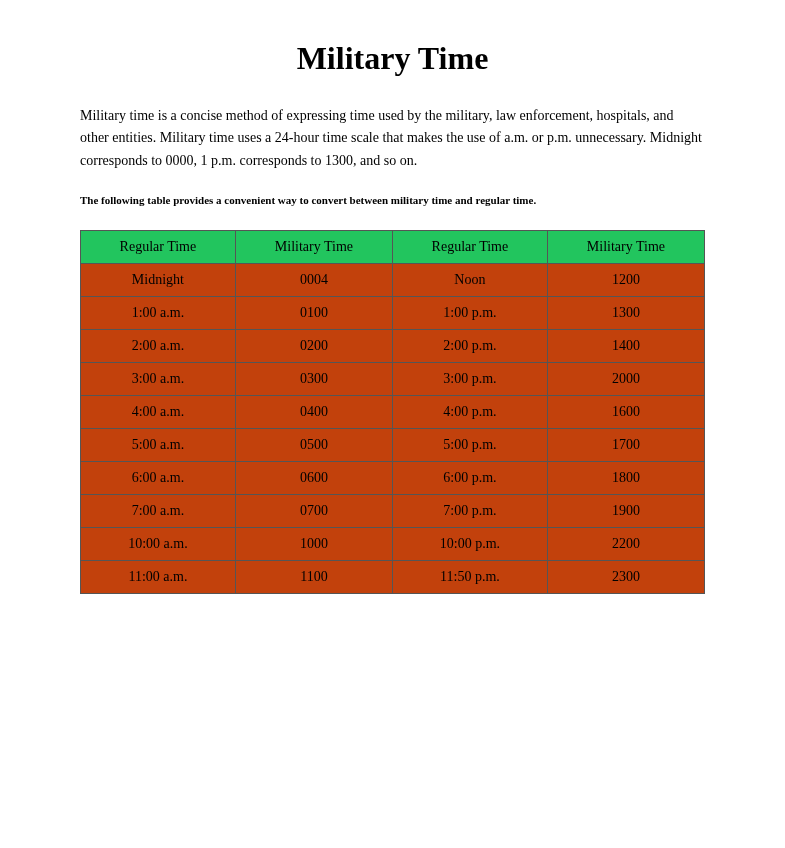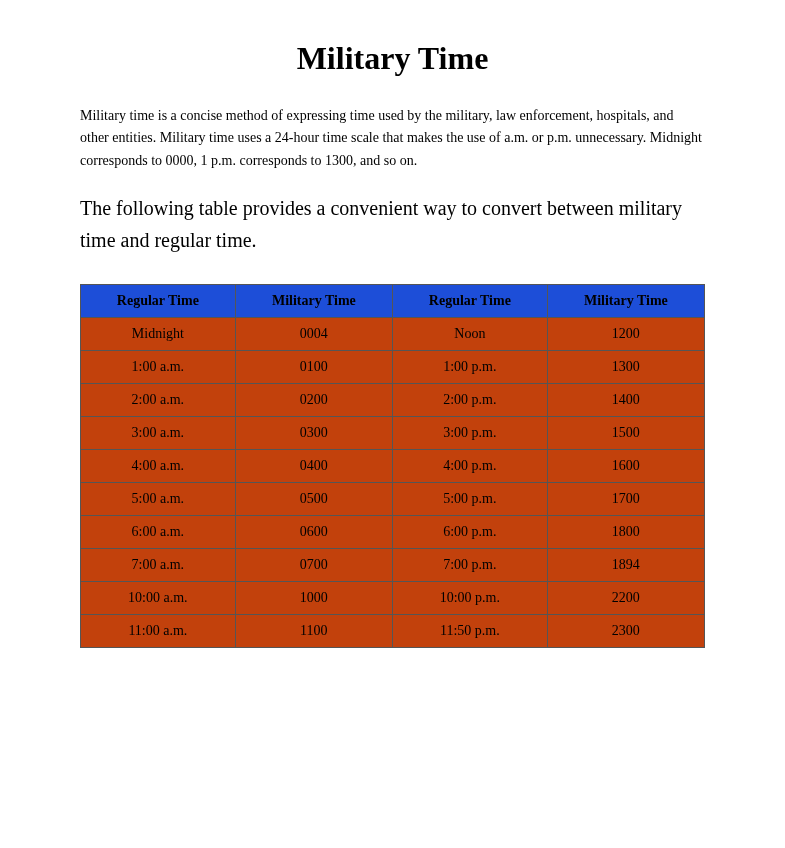--- a/index.html
+++ b/index.html
@@ -26,43 +26,43 @@
     }
 
     .intro-text {
       font-size: 14px;
       line-height: 1.6;
       margin-bottom: 20px;
       font-family: 'Comic Sans MS', 'Chalkboard SE', cursive;
     }
 
     .subtitle-text {
-      font-size: 20px;
-      font-weight: normal;
-      margin-bottom: 28px;
+      font-size: 11px;
+      font-weight: bold;
+      margin-bottom: 20px;
       line-height: 1.6;
       font-family: 'Comic Sans MS', 'Chalkboard SE', cursive;
     }
 
     table {
       border-collapse: collapse;
       width: 100%;
       font-family: 'Comic Sans MS', 'Chalkboard SE', cursive;
       font-size: 14px;
     }
 
     table th, table td {
       border: 1px solid #555;
       padding: 8px 14px;
       text-align: center;
     }
 
     table th {
-      font-weight: bold;
-      background: #1d4ed8;
+      font-weight: normal;
+      background: #22c55e;
     }
 
     table td {
       background: #c2410c;
     }
   </style>
 </head>
 <body>
 
 <h1 class="page-title">Military Time</h1>
@@ -96,21 +96,21 @@
       <tr>
         <td>2:00 a.m.</td>
         <td>0200</td>
         <td>2:00 p.m.</td>
         <td>1400</td>
       </tr>
       <tr>
         <td>3:00 a.m.</td>
         <td>0300</td>
         <td>3:00 p.m.</td>
-        <td>1500</td>
+        <td>2000</td>
       </tr>
       <tr>
         <td>4:00 a.m.</td>
         <td>0400</td>
         <td>4:00 p.m.</td>
         <td>1600</td>
       </tr>
       <tr>
         <td>5:00 a.m.</td>
         <td>0500</td>
@@ -120,21 +120,21 @@
       <tr>
         <td>6:00 a.m.</td>
         <td>0600</td>
         <td>6:00 p.m.</td>
         <td>1800</td>
       </tr>
       <tr>
         <td>7:00 a.m.</td>
         <td>0700</td>
         <td>7:00 p.m.</td>
-        <td>1894</td>
+        <td>1900</td>
       </tr>
       <tr>
         <td>10:00 a.m.</td>
         <td>1000</td>
         <td>10:00 p.m.</td>
         <td>2200</td>
       </tr>
       <tr>
         <td>11:00 a.m.</td>
         <td>1100</td>

